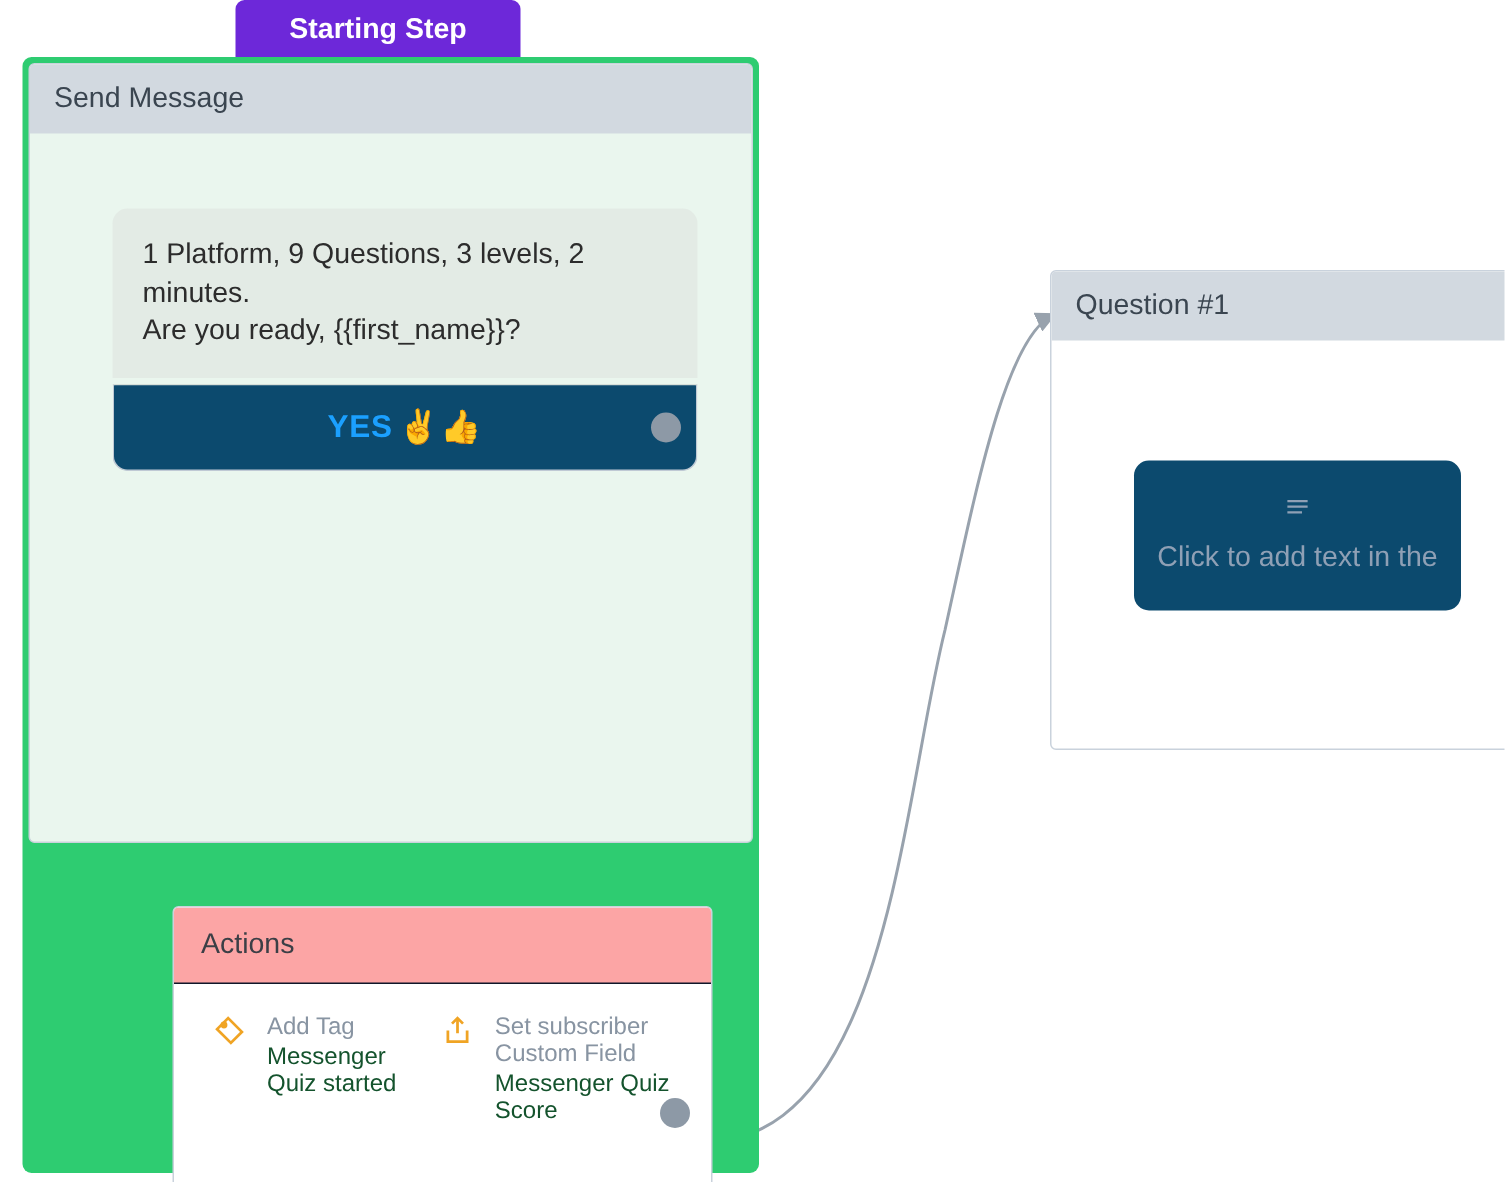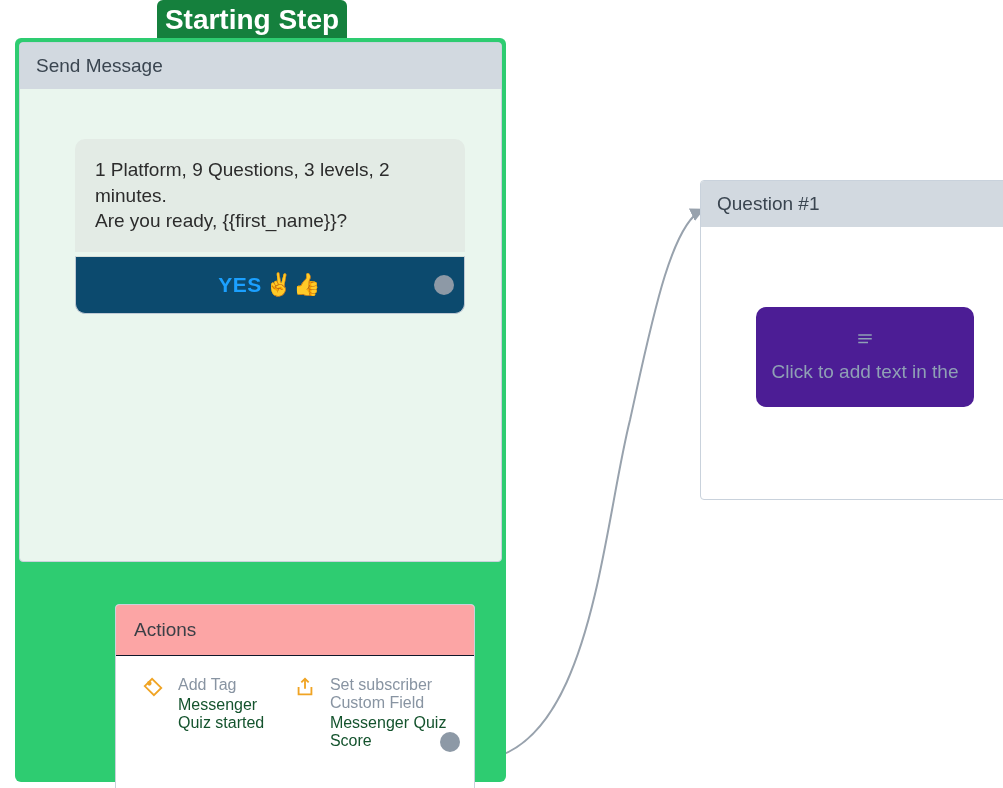--- a/index.html
+++ b/index.html
@@ -16,24 +16,24 @@
     background: #2ecc71;
     border-radius: 6px;
     padding: 4px;
   }
   .starting-tab {
     position: absolute;
     left: 157px;
     top: 0;
     width: 190px;
     height: 40px;
-    background: #15803d;
+    background: #6d28d9;
     border-radius: 6px 6px 0 0;
     color: #fff;
-    font-size: 28px;
+    font-size: 19px;
     font-weight: 600;
     display: flex;
     align-items: center;
     justify-content: center;
   }
   .card {
     background: #fff;
     border-radius: 4px;
     border: 1px solid #c9d2dc;
     overflow: hidden;
@@ -135,21 +135,21 @@
     overflow: hidden;
   }
   .q-header {
     background: #d2d9e0;
     color: #3a4550;
     font-size: 19px;
     padding: 12px 16px;
   }
   .q-body { padding: 80px 40px 0 55px; }
   .q-placeholder {
-    background: #4c1d95;
+    background: #0c4a6e;
     border-radius: 10px;
     height: 100px;
     display: flex;
     flex-direction: column;
     align-items: center;
     justify-content: center;
     color: #8fa0b5;
     font-size: 19px;
     gap: 6px;
   }

